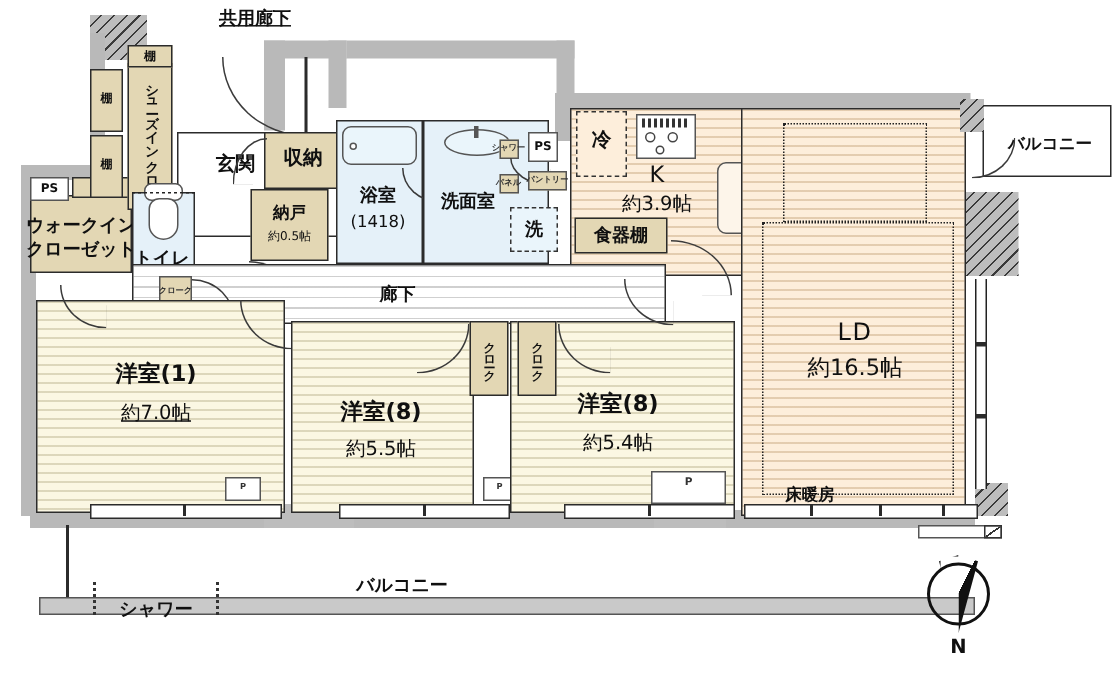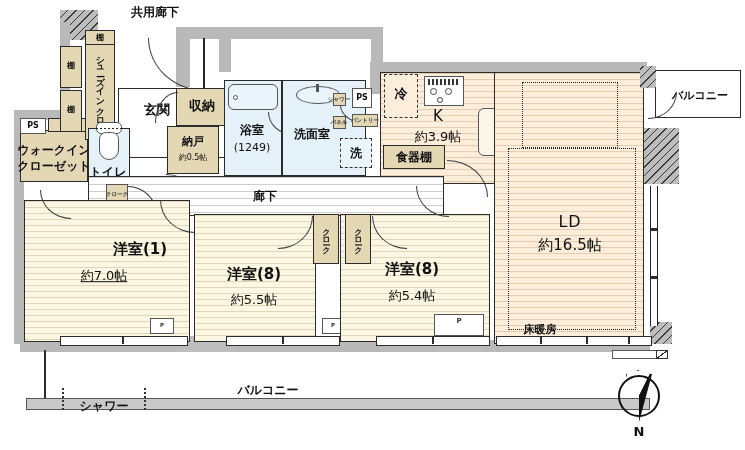--- a/index.html
+++ b/index.html
@@ -61,21 +61,21 @@
   .t-tiny{font-size:5.5px;font-weight:700;color:#333;}
   .t-ld{font-size:16px;font-weight:500;letter-spacing:1px;}
   .t-ldA{font-size:15px;}
   .t-k{font-size:15px;font-weight:500;}
 </style>
 </head>
 <body>
 
 <div id="stage">
 
-  <div class="lbl ctr t-mid" style="left:155px;top:12px;">共用廊下</div>
+  <div class="lbl ctr t-mid" style="left:170px;top:12px;text-decoration:underline;">共用廊下</div>
 
   <div class="abs f-wall" style="left:176px;top:27px;width:14px;height:60px;"></div>
   <div class="abs f-wall" style="left:176px;top:27px;width:55px;height:12px;"></div>
   <div class="abs f-wall" style="left:219px;top:27px;width:12px;height:45px;"></div>
 
   <div class="abs hatch" style="left:60px;top:10px;width:38px;height:30px;transform:skewX(0deg);"></div>
 
   <div class="abs f-wall" style="left:60px;top:22px;width:10px;height:98px;"></div>
   <div class="abs f-wall" style="left:14px;top:110px;width:56px;height:10px;"></div>
   <div class="abs f-wall" style="left:14px;top:110px;width:10px;height:232px;"></div>
@@ -136,21 +136,21 @@
   <div class="abs bd-thin" style="left:96px;top:122px;width:26px;height:12px;border-radius:5px;background:#fff;"></div>
   <div class="abs bd-thin" style="left:99px;top:132px;width:20px;height:28px;border-radius:10px 10px 14px 14px;background:#fff;"></div>
   <div class="lbl ctr t-sm" style="left:108px;top:172px;font-size:12px;">トイレ</div>
   <div class="abs bd-thin" style="left:100px;top:186px;width:16px;height:6px;background:#e5f1f9;"></div>
   <div class="line" style="left:88px;top:128px;width:42px;height:1px;background:repeating-linear-gradient(to right,#222 0 2px,transparent 2px 4px);"></div>
 
   <div class="abs f-wet bd" style="left:224px;top:80px;width:58px;height:96px;"></div>
   <div class="abs bd-thin" style="left:228px;top:84px;width:50px;height:26px;border-radius:6px;background:#eaf5fb;"></div>
   <div class="abs" style="left:233px;top:95px;width:5px;height:5px;border:1px solid #555;border-radius:50%;background:#fff;"></div>
   <div class="lbl ctr t-sm" style="left:252px;top:130px;font-size:12px;">浴室</div>
-  <div class="lbl ctr" style="left:252px;top:148px;font-size:11px;">(1249)</div>
+  <div class="lbl ctr" style="left:252px;top:148px;font-size:11px;">(1418)</div>
   <div class="swing sw-bl" style="left:268px;top:112px;width:24px;height:22px;"></div>
 
   <div class="abs f-wet bd" style="left:282px;top:80px;width:84px;height:96px;"></div>
 
   <div class="abs bd-thin" style="left:296px;top:86px;width:44px;height:18px;border-radius:50%;background:#eaf5fb;"></div>
   <div class="abs" style="left:316px;top:84px;width:3px;height:8px;background:#555;"></div>
   <div class="lbl ctr t-sm" style="left:312px;top:134px;font-size:12px;">洗面室</div>
 
   <div class="abs dash" style="left:340px;top:138px;width:32px;height:30px;background:#eaf5fb;"></div>
   <div class="lbl ctr t-sm" style="left:356px;top:153px;font-size:12px;">洗</div>
@@ -195,21 +195,21 @@
   <div class="line" style="left:650px;top:228px;width:8px;height:3px;"></div>
   <div class="line" style="left:650px;top:276px;width:8px;height:3px;"></div>
 
   <div class="abs f-white tex-hall bd" style="left:88px;top:176px;width:356px;height:40px;"></div>
   <div class="lbl ctr t-mid" style="left:265px;top:196px;font-size:12px;">廊下</div>
   <div class="abs f-closet bd-thin" style="left:106px;top:184px;width:22px;height:22px;"></div>
   <div class="lbl ctr t-tiny" style="left:117px;top:195px;">クローク</div>
   <div class="swing sw-tr" style="left:128px;top:186px;width:28px;height:28px;"></div>
 
   <div class="abs f-room tex-room bd" style="left:24px;top:200px;width:166px;height:142px;"></div>
-  <div class="lbl ctr t-room" style="left:104px;top:250px;margin-left:36px;">洋室(1)</div>
+  <div class="lbl ctr t-room" style="left:104px;top:250px;">洋室(1)</div>
   <div class="lbl ctr t-area" style="left:104px;top:276px;text-decoration:underline;">約7.0帖</div>
   <div class="swing sw-bl" style="left:40px;top:190px;width:30px;height:28px;"></div>
   <div class="swing sw-bl" style="left:160px;top:200px;width:34px;height:32px;"></div>
 
   <div class="slider" style="left:60px;top:336px;width:126px;height:8px;"></div>
   <div class="line" style="left:122px;top:336px;width:2px;height:8px;"></div>
 
   <div class="abs f-room tex-room bd" style="left:194px;top:214px;width:122px;height:128px;"></div>
   <div class="lbl ctr t-room" style="left:254px;top:275px;">洋室(8)</div>
   <div class="lbl ctr t-area" style="left:254px;top:300px;">約5.5帖</div>

